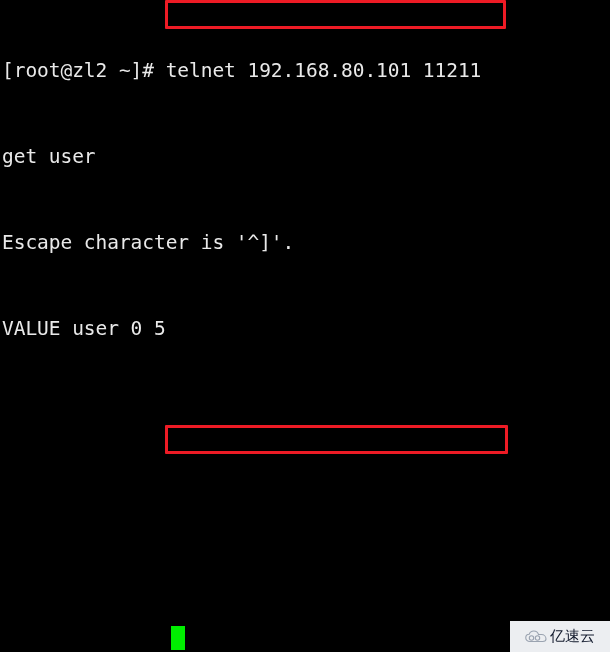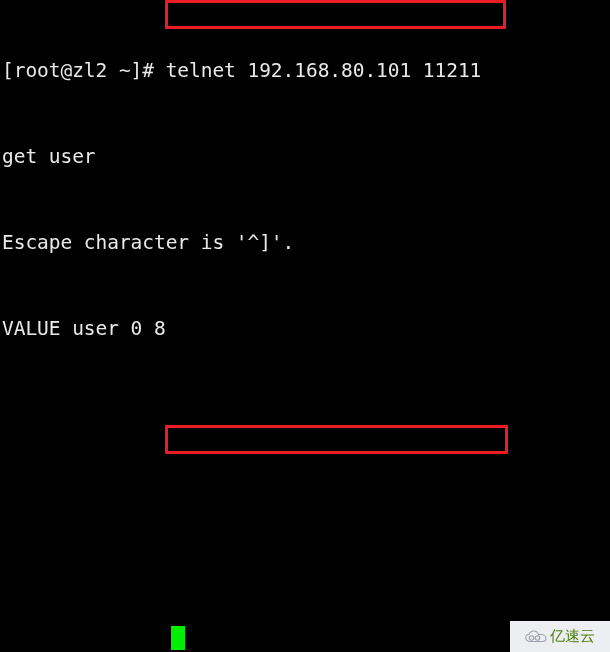--- a/index.html
+++ b/index.html
@@ -75,35 +75,35 @@
     gap: 3px;
   }
   #watermark .wm-logo {
     display: block;
     width: 22px;
     height: 14px;
   }
   #watermark .wm-text {
     font-family: "DejaVu Sans", "Liberation Sans", sans-serif;
     font-size: 15px;
-    color: #4d7c0f;
+    color: #0f172a;
     letter-spacing: 0px;
     line-height: 1;
   }
 </style>
 </head>
 <body>
 
 <div id="terminal">
 
   <div id="screen">
     <div class="line"><span class="txt">[root@zl2 ~]# telnet 192.168.80.101 11211</span></div>
     <div class="line"><span class="txt">get user</span></div>
     <div class="line"><span class="txt">Escape character is '^]'.</span></div>
-    <div class="line"><span class="txt">VALUE user 0 8</span></div>
+    <div class="line"><span class="txt">VALUE user 0 5</span></div>
     
     
     
     
     
     
     
     
     
     

